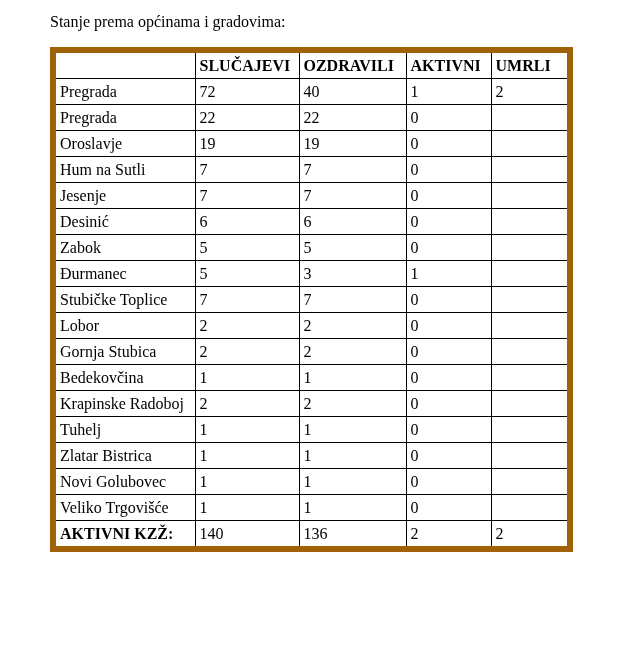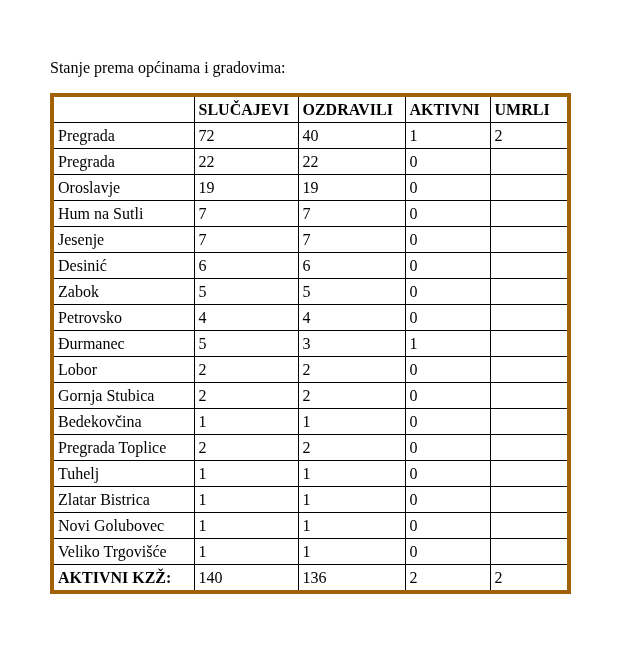--- a/index.html
+++ b/index.html
@@ -11,33 +11,32 @@
     height: 666px;
     background: #ffffff;
     color: #000000;
     font-family: "Liberation Serif", serif;
     overflow: hidden;
   }
   .page {
     padding-left: 50px;
     padding-top: 13px;
     box-sizing: border-box;
-    margin-top: 46px;
   }
   .doc-title {
     font-size: 16px;
     line-height: 18px;
     margin: 0 0 16px 0;
     font-weight: normal;
   }
   table.data-table {
     border-collapse: collapse;
     table-layout: fixed;
     width: 517px;
-    border: 4px solid #a16207;
+    border: 6px solid #a16207;
   }
   table.data-table col.c-name   { width: 142px; }
   table.data-table col.c-cases  { width: 104px; }
   table.data-table col.c-recov  { width: 107px; }
   table.data-table col.c-active { width: 85px;  }
   table.data-table col.c-dead   { width: 79px;  }
   table.data-table th,
   table.data-table td {
     border: 1px solid #000000;
     font-size: 16px;
@@ -124,34 +123,34 @@
           <td></td>
         </tr>
         <tr>
           <td>Zabok</td>
           <td>5</td>
           <td>5</td>
           <td>0</td>
           <td></td>
         </tr>
         <tr>
-          <td>Petrovsko</td>
-          <td>4</td>
-          <td>4</td>
-          <td>0</td>
-          <td></td>
-        </tr>
-        <tr>
           <td>Đurmanec</td>
           <td>5</td>
           <td>3</td>
           <td>1</td>
           <td></td>
         </tr>
         <tr>
+          <td>Stubičke Toplice</td>
+          <td>7</td>
+          <td>7</td>
+          <td>0</td>
+          <td></td>
+        </tr>
+        <tr>
           <td>Lobor</td>
           <td>2</td>
           <td>2</td>
           <td>0</td>
           <td></td>
         </tr>
         <tr>
           <td>Gornja Stubica</td>
           <td>2</td>
           <td>2</td>
@@ -159,21 +158,21 @@
           <td></td>
         </tr>
         <tr>
           <td>Bedekovčina</td>
           <td>1</td>
           <td>1</td>
           <td>0</td>
           <td></td>
         </tr>
         <tr>
-          <td>Pregrada Toplice</td>
+          <td>Krapinske Radoboj</td>
           <td>2</td>
           <td>2</td>
           <td>0</td>
           <td></td>
         </tr>
         <tr>
           <td>Tuhelj</td>
           <td>1</td>
           <td>1</td>
           <td>0</td>

